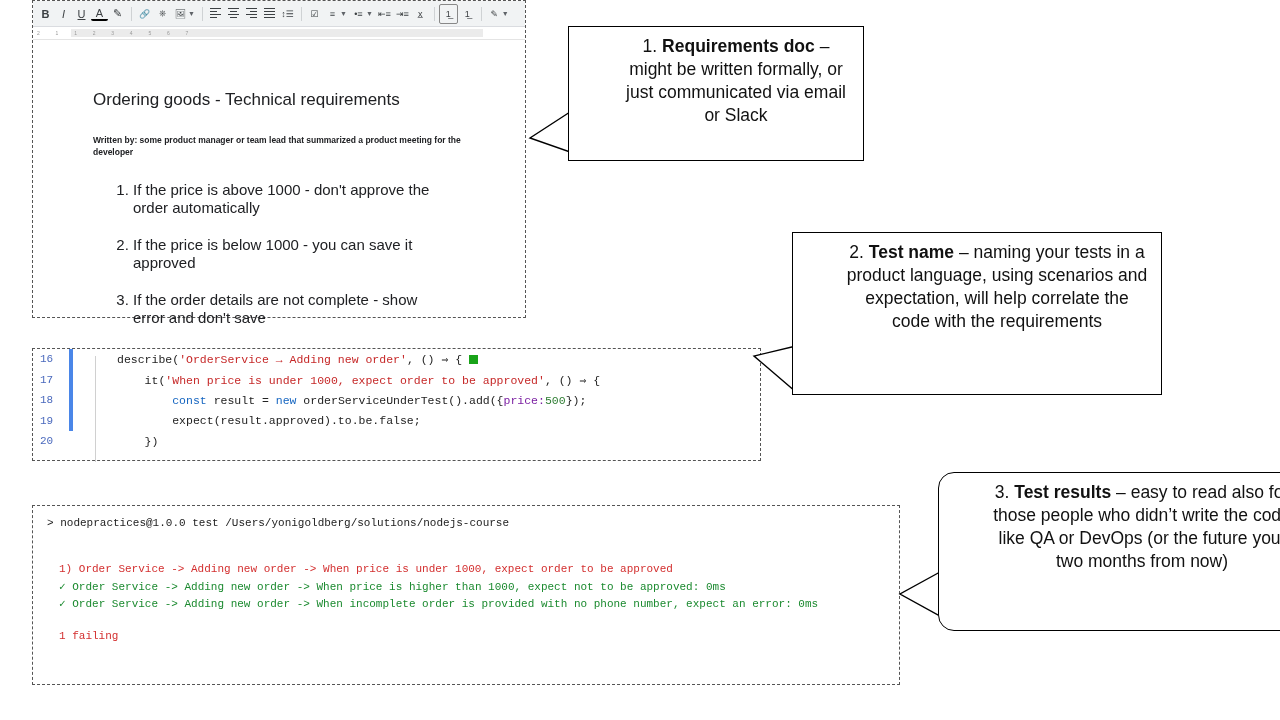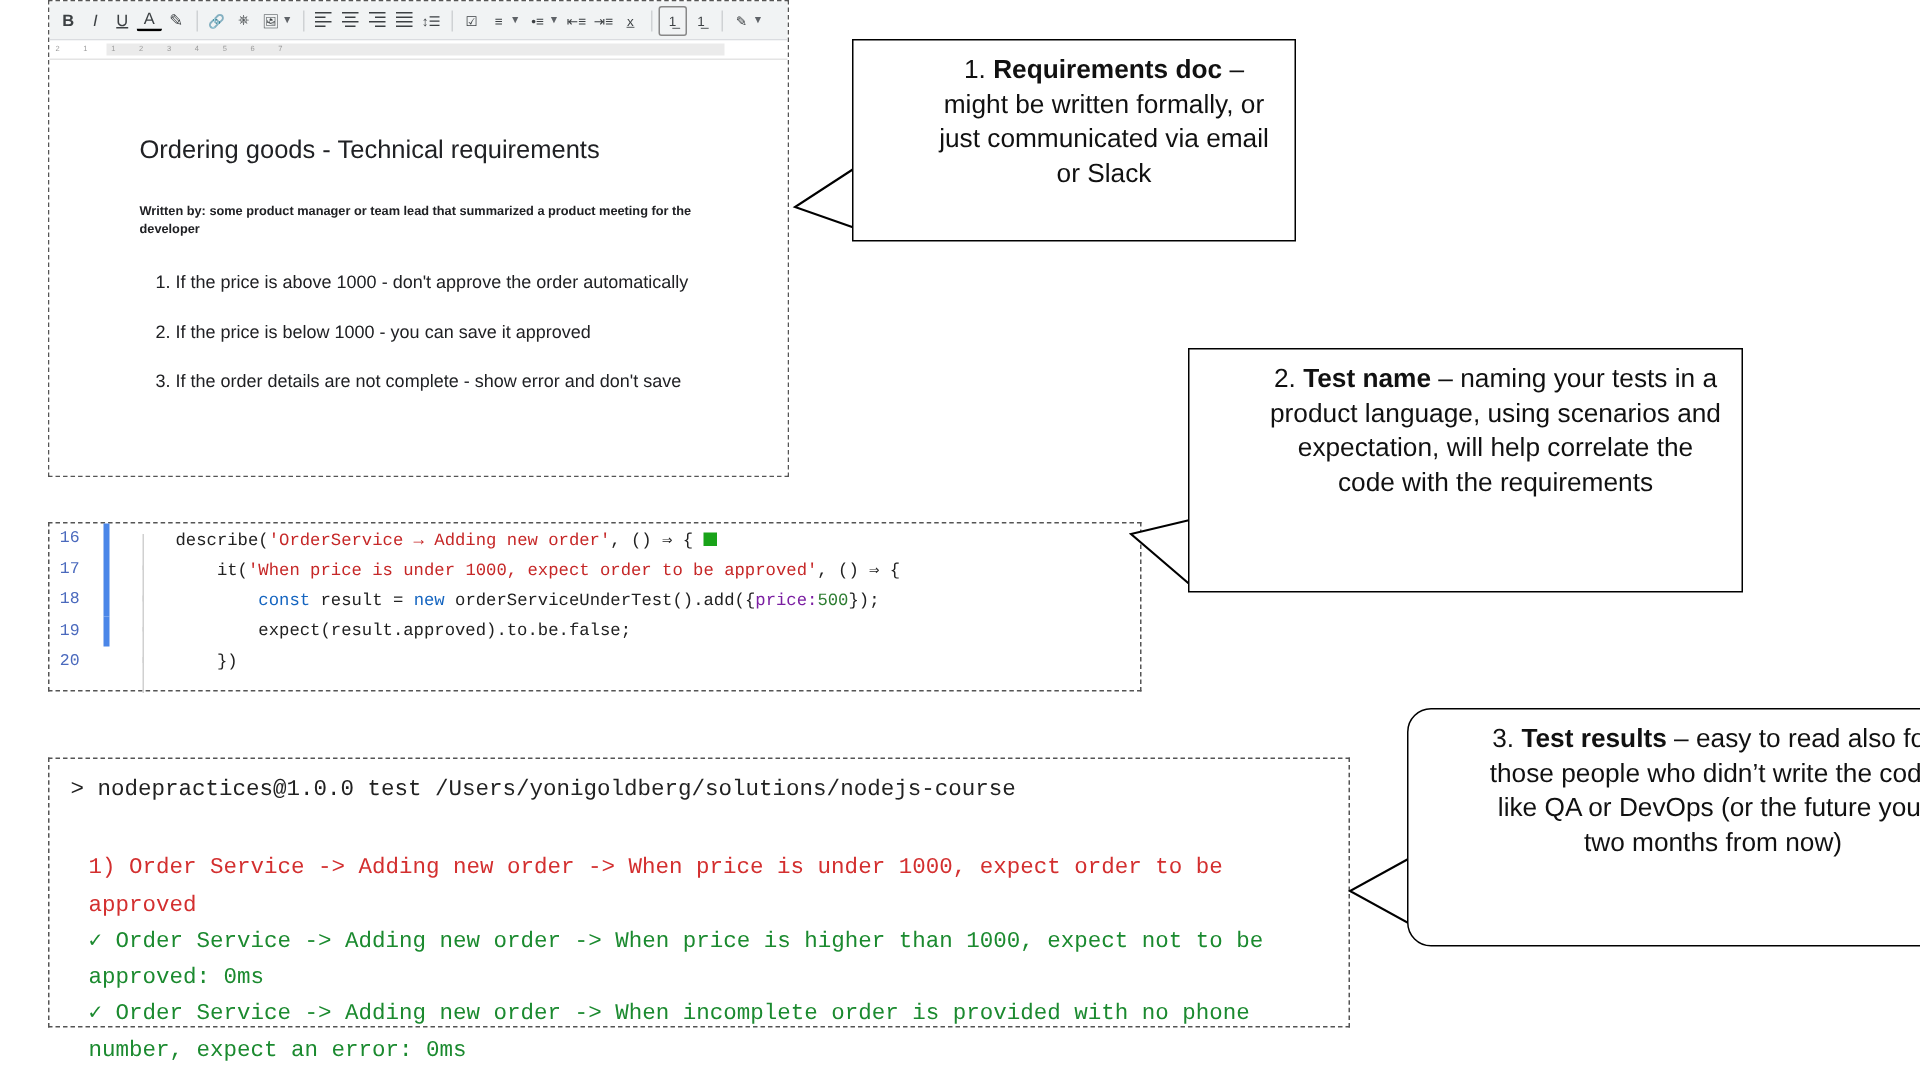--- a/index.html
+++ b/index.html
@@ -132,23 +132,23 @@
   }
   #doc-subtitle {
     font-size: 8.5px;
     font-weight: bold;
     color: #202124;
     line-height: 1.45;
     margin: 0 0 22px 0;
     max-width: 400px;
   }
   #doc-list {
-    margin: 0;
+    margin: 16px;
     padding-left: 24px;
-    font-size: 12px;
+    font-size: 15px;
     color: #202124;
   }
   #doc-list li {
     margin-bottom: 19px;
     line-height: 1.2;
   }
 
   
   #code-panel {
     position: absolute;
@@ -214,21 +214,21 @@
     position: absolute;
     left: 32px;
     top: 505px;
     width: 868px;
     height: 180px;
     border: 1px dashed #555;
     background: #ffffff;
     box-sizing: border-box;
     padding: 9px 14px;
     font-family: "Liberation Mono", monospace;
-    font-size: 15px;
+    font-size: 11px;
     line-height: 1.62;
     color: #222;
   }
   .t-red { color: #d32f2f; }
   .t-green { color: #1b8a2f; }
   .t-gray { color: #666; }
   .t-spacer { height: 14px; }
   .t-indent { padding-left: 12px; }
 
   

